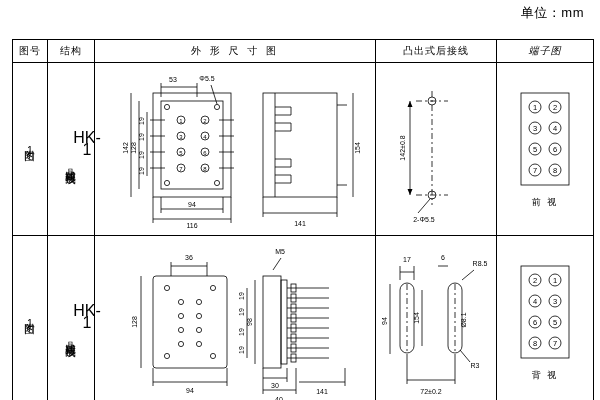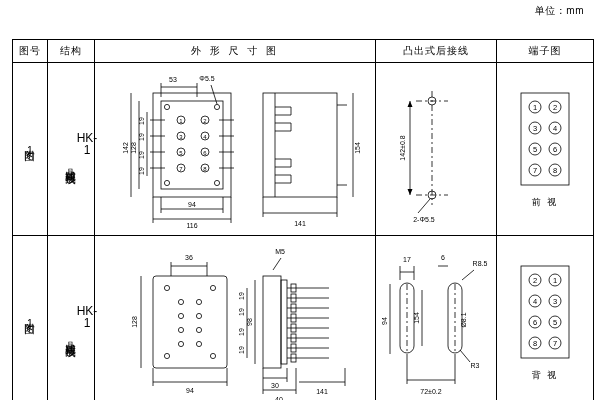--- a/index.html
+++ b/index.html
@@ -7,21 +7,21 @@
     width:600px;height:400px;
     background:#ffffff;
     font-family:"Liberation Sans","DejaVu Sans",sans-serif;
     color:#000;
     overflow:hidden;
   }
   .page{position:relative;width:600px;height:400px;}
 
   .unit{
     position:absolute;right:16px;top:4px;
-    font-size:10px;letter-spacing:.5px;
+    font-size:13px;letter-spacing:.5px;
   }
 
   table.main{
     position:absolute;left:12px;top:20px;
     border-collapse:collapse;
     width:576px;height:368px;
     table-layout:fixed;
     margin-top:19px;
   }
   table.main td,table.main th{
@@ -33,38 +33,38 @@
     font-size:10px;
   }
   thead td{height:22px;}
   .hdr{font-size:11px;letter-spacing:3px;}
   .hdr.small{letter-spacing:1px;}
 
   .c1{width:34px;}
   .c2{width:46px;}
   .c3{width:280px;}
   .c4{width:120px;}
-  .c5{width:96px;}
+  .c5{width:96px;font-style:italic;}
 
   .vlabel{
     font-size:10.5px;
     line-height:12px;
     writing-mode:vertical-rl;
     text-orientation:upright;
     margin:0 auto;
     letter-spacing:1px;
   }
   .cellwrap{display:flex;align-items:center;justify-content:center;height:100%;}
 
   .struct{
     font-size:10px;line-height:12px;
     display:flex;flex-direction:column;align-items:center;justify-content:center;
     height:100%;
   }
-  .struct .code{margin-bottom:4px;font-size:12px;padding-left:32px;}
+  .struct .code{margin-bottom:4px;font-size:16px;padding-left:32px;}
   .struct .vtxt{
     writing-mode:vertical-rl;text-orientation:upright;
     letter-spacing:1px;font-size:10.5px;
   }
 
   .drawbox{position:relative;width:100%;height:100%;}
   svg{display:block;}
 </style>
 </head>
 <body>

